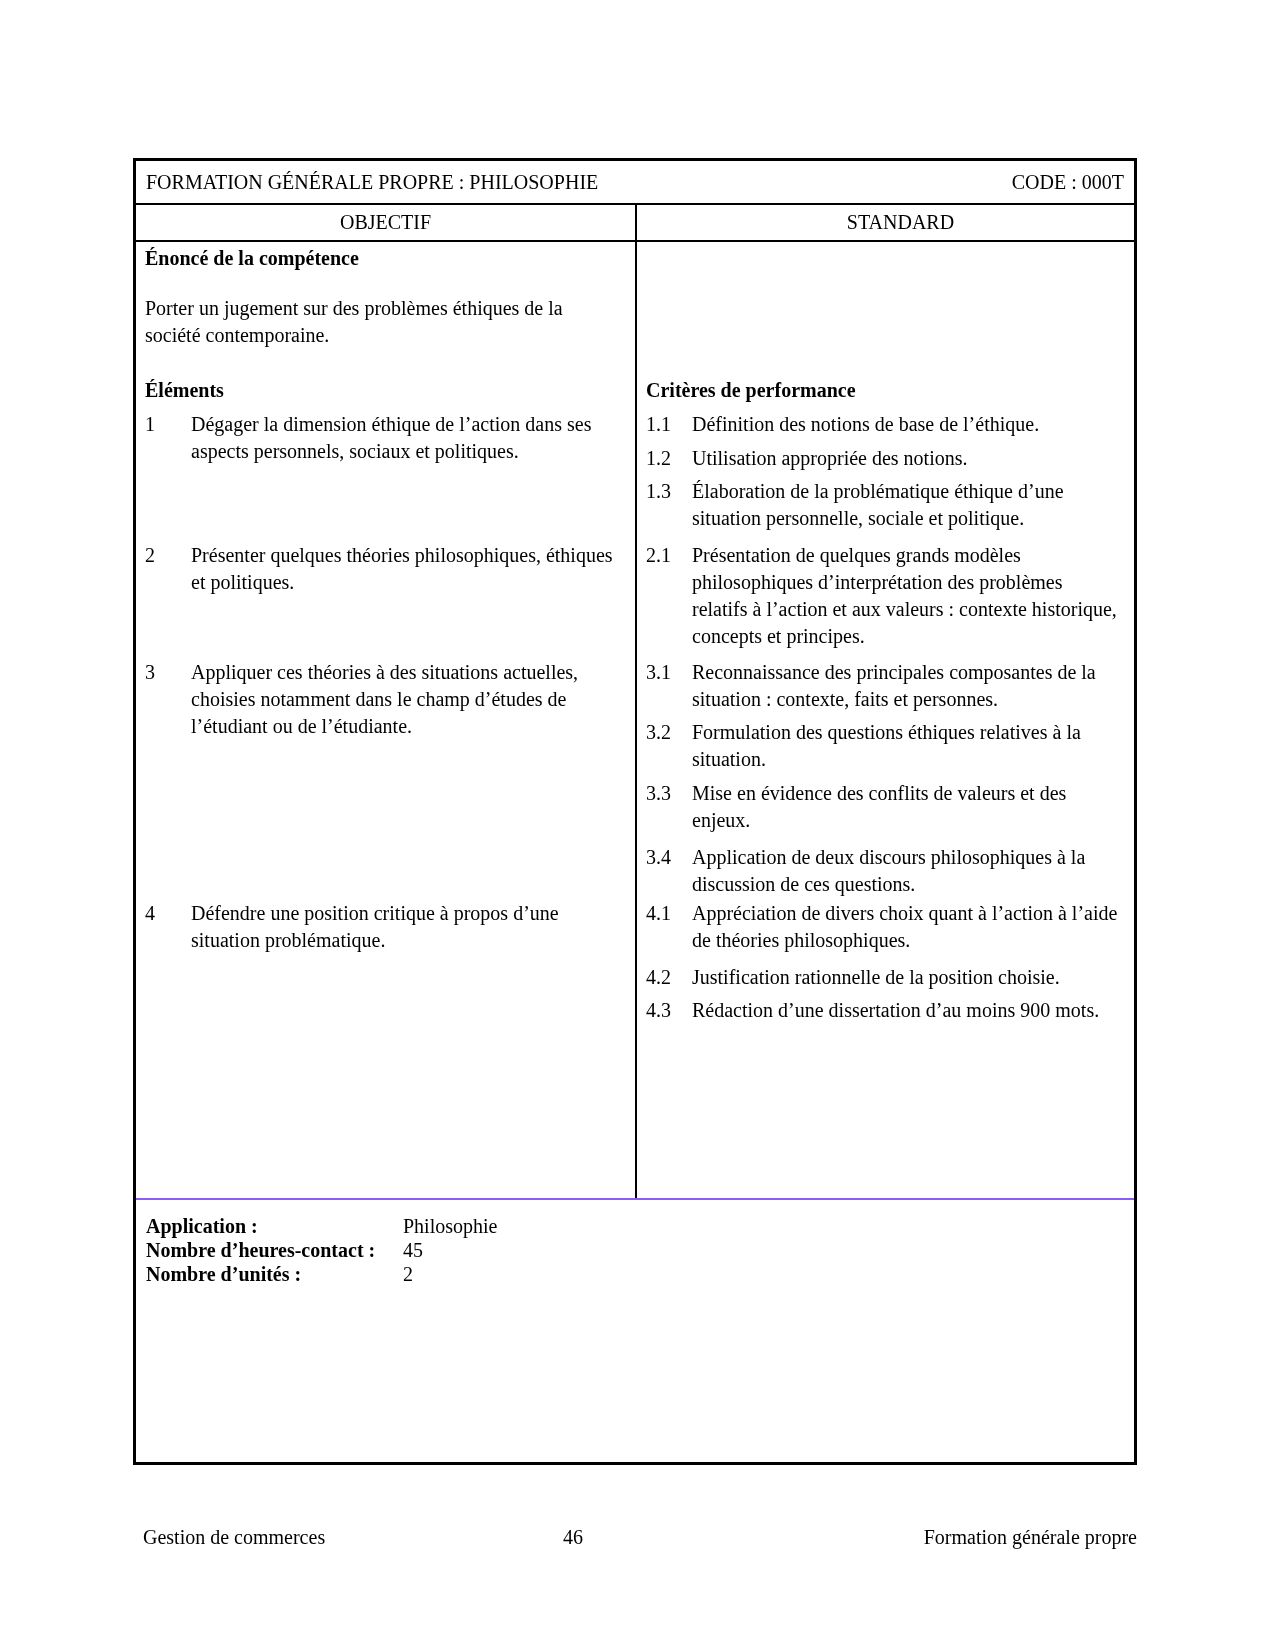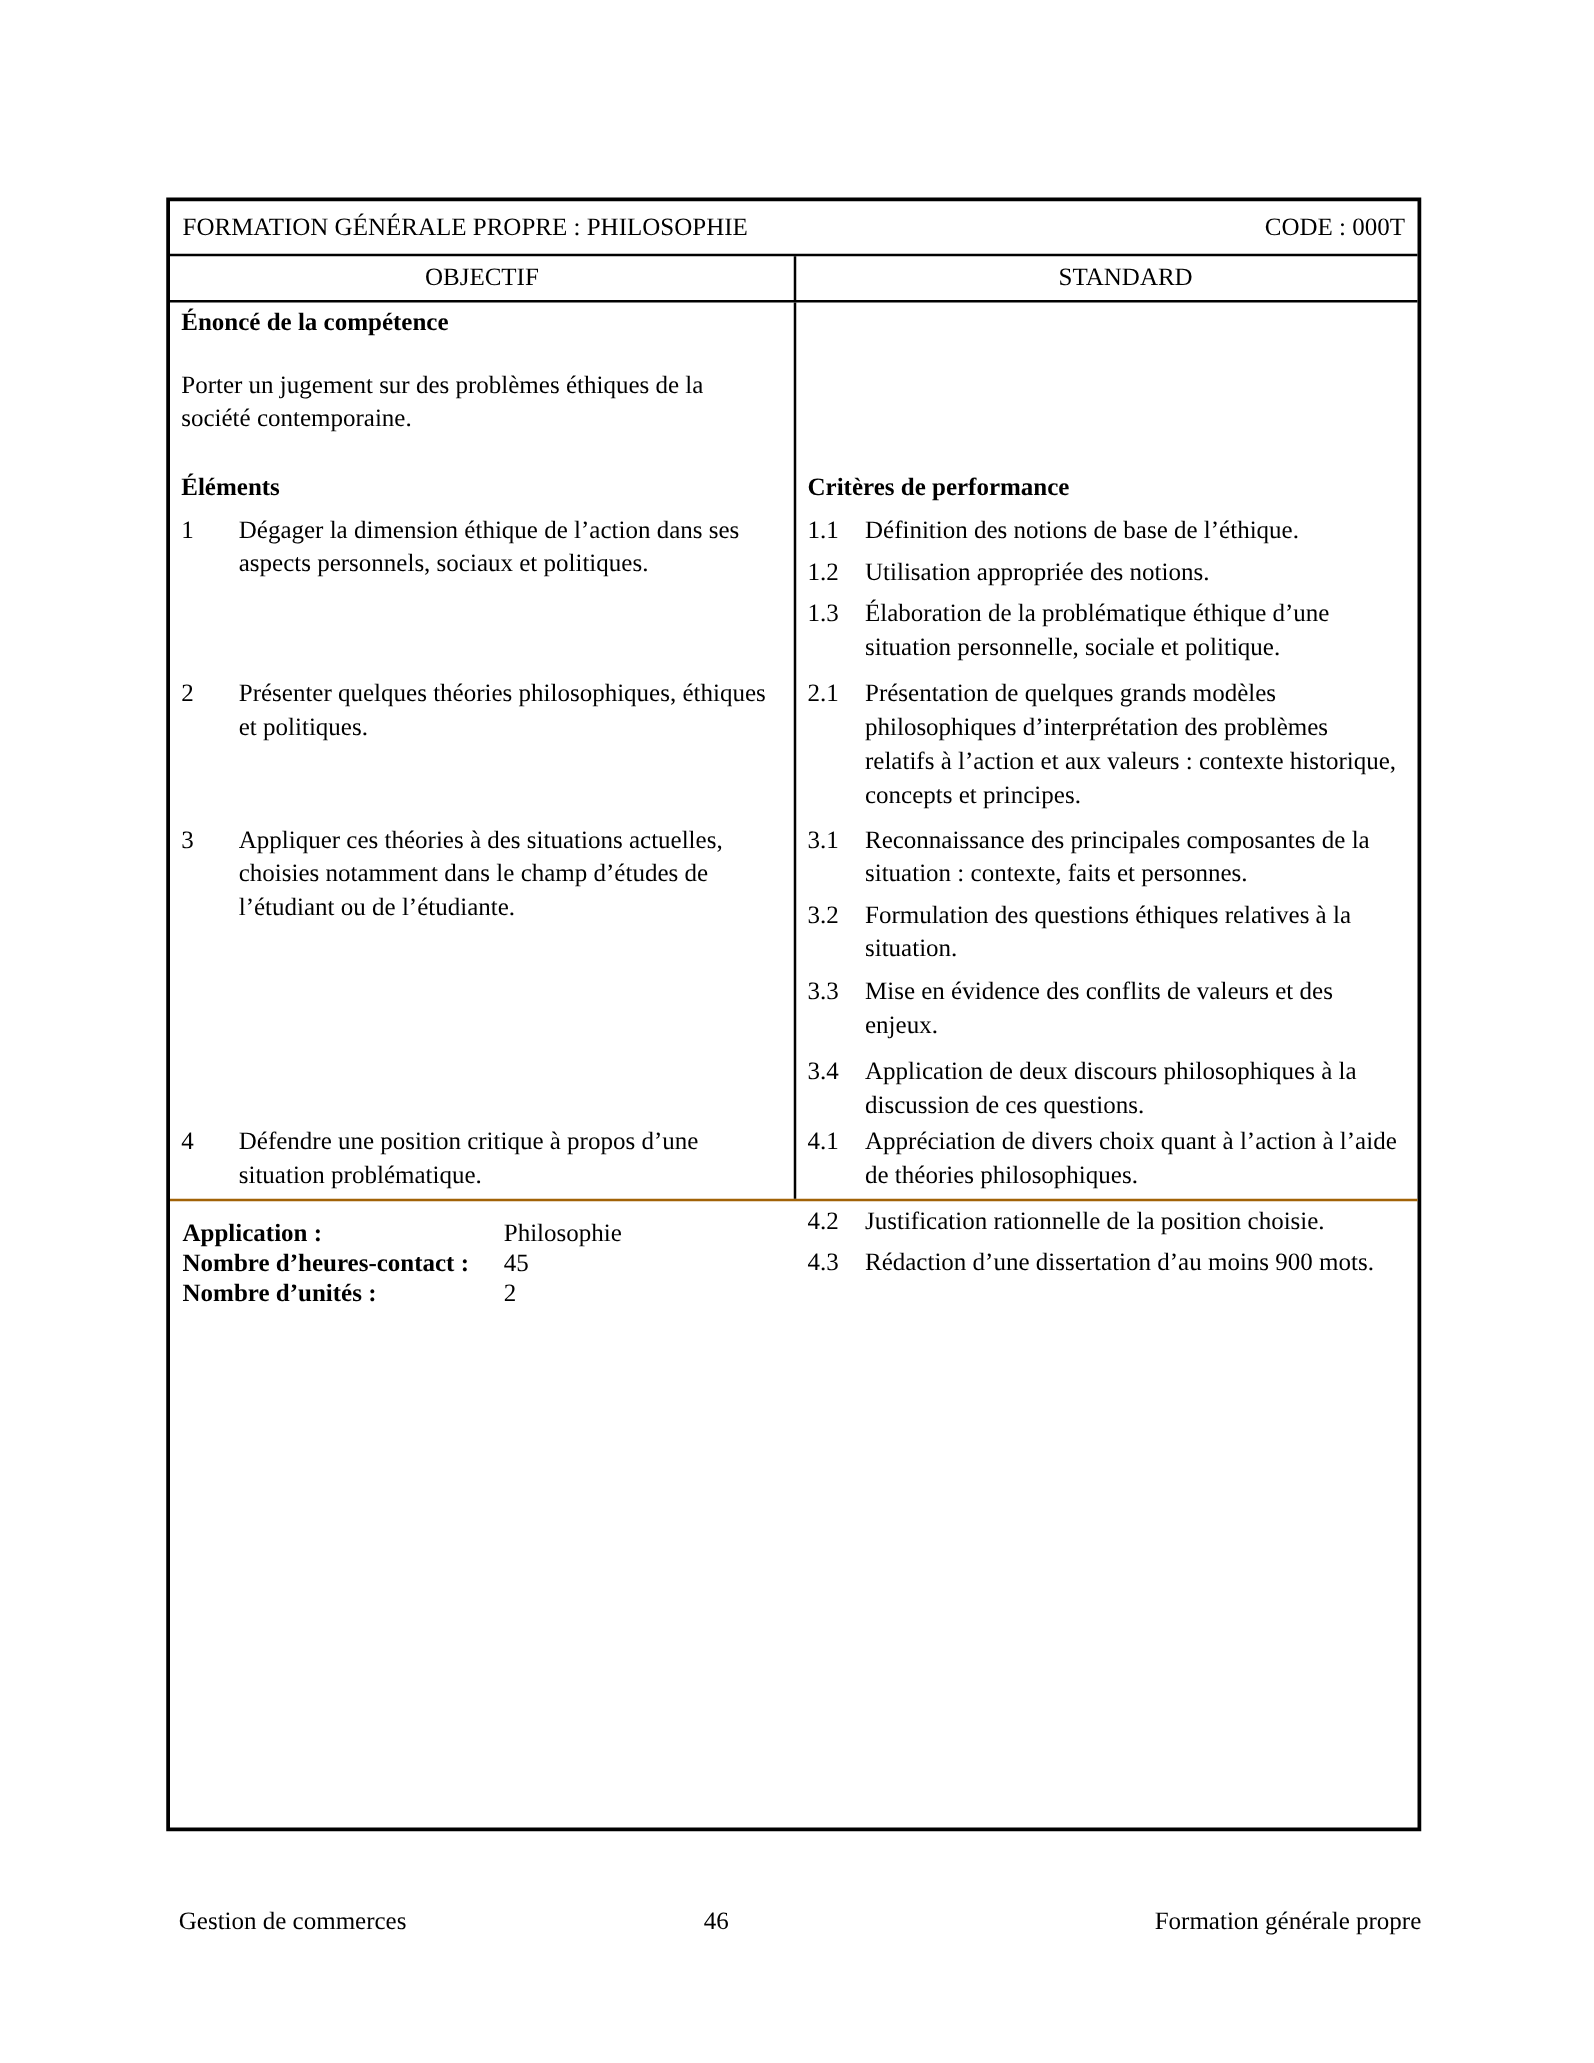--- a/index.html
+++ b/index.html
@@ -46,23 +46,23 @@
   }
   .hcell {
     display: flex;
     align-items: center;
     justify-content: center;
     box-sizing: border-box;
   }
   .hcell.left  { width: 501px; border-right: 2px solid #000000; }
   .hcell.right { flex: 1; }
   .row-body {
-    height: 719px;
-    box-sizing: border-box;
-    border-bottom: 2px solid #a16207;
+    height: 958px;
+    box-sizing: border-box;
+    border-bottom: 2px solid #8b5cf6;
     display: flex;
   }
   .bcell {
     position: relative;
     box-sizing: border-box;
   }
   .bcell.left  { width: 501px; border-right: 2px solid #000000; }
   .bcell.right { flex: 1; }
   .abs { position: absolute; left: 9px; right: 12px; }
   .bold { font-weight: bold; }

